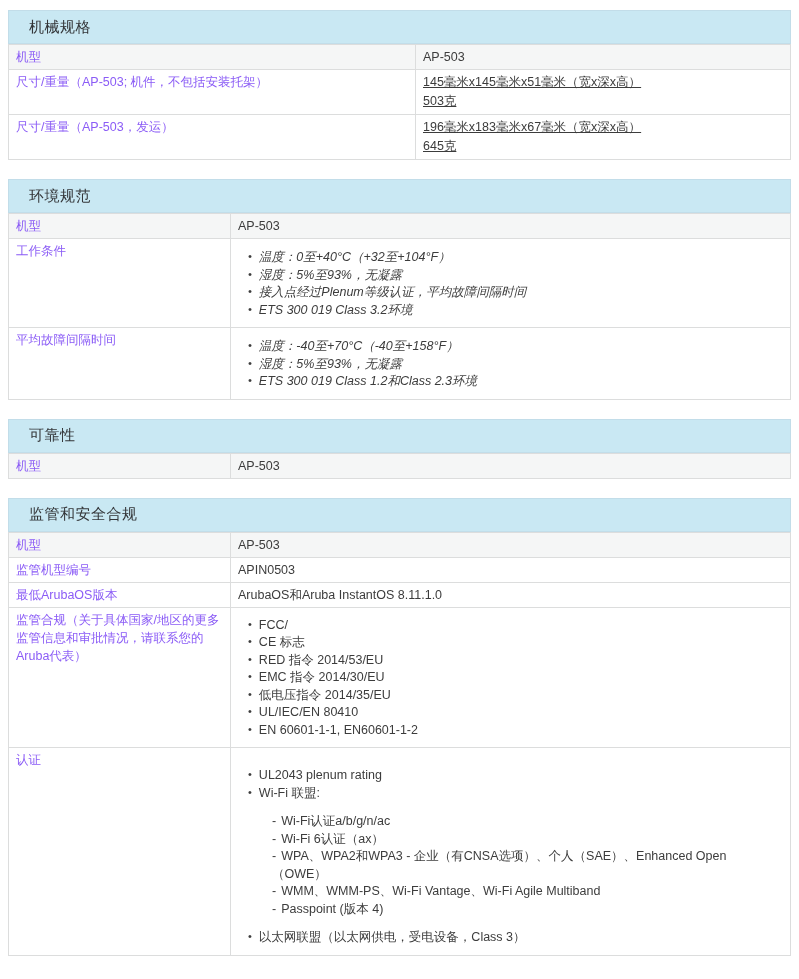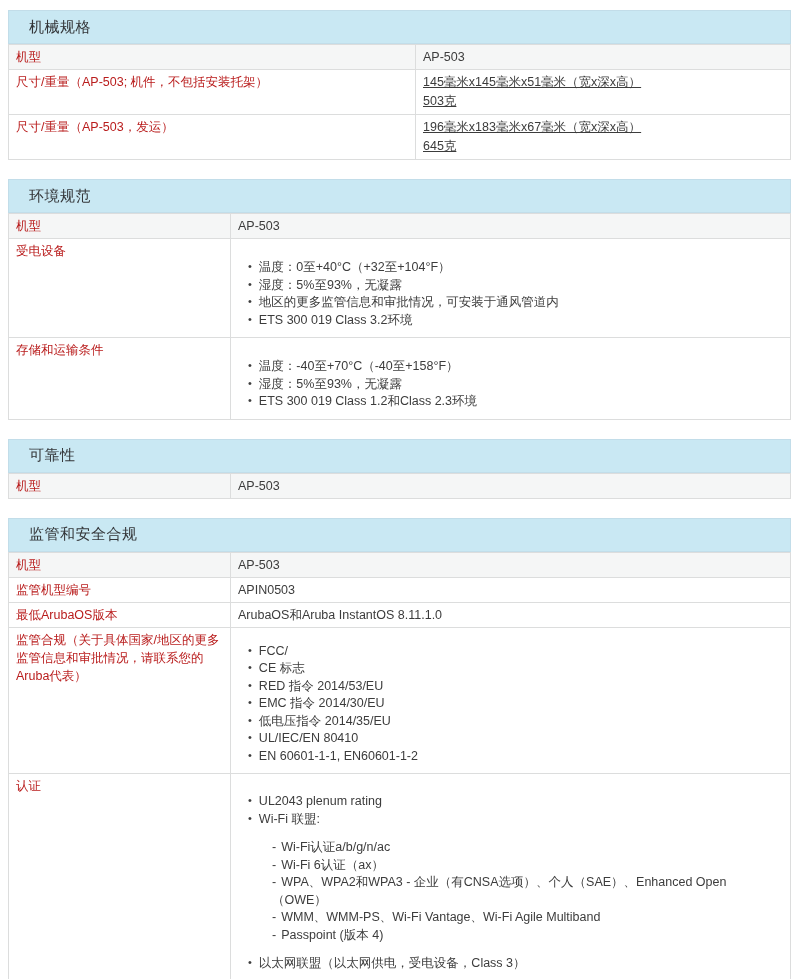--- a/index.html
+++ b/index.html
@@ -24,21 +24,21 @@
     width:100%;border-collapse:collapse;table-layout:fixed;
     font-size:12.5px;
   }
   table.spec td{
     border:1px solid #dcdddd;
     vertical-align:top;
     padding:3px 7px;
     line-height:18px;
     word-break:break-word;
   }
-  td.label{width:207px;color:#b91c1c;}
+  td.label{width:207px;color:#8b5cf6;}
   #mechanical td.label{width:392px;}
   tr.shaded{background:#f5f6f6;}
   .line{line-height:19px;text-decoration:underline;}
   ul.blist{list-style:none;margin:5px 0 5px 0;padding:0 0 0 10px;}
   ul.blist li{line-height:17.5px;}
   .li-text{display:inline;}
   ul.blist > li > .li-text::before{
     content:"•";
     font-size:11px;
     margin-right:7px;
@@ -47,22 +47,22 @@
   ul.sub{list-style:none;margin:11px;padding:0 0 0 13px;}
   ul.sub > li > .li-text::before{
     content:"-";
     font-size:12.5px;
     margin-right:5px;
     top:0;
   }
   
   #mechanical tr:nth-child(4){height:56px;}
   #mechanical tr:nth-child(4) td.value{vertical-align:middle;}
-  #environmental td.value ul.blist{margin-top:17px;}
-  #regulatory tr:nth-child(4) ul.blist{margin-top:12px;}
+  #environmental td.value ul.blist{margin-top:7px;font-style:italic;}
+  #regulatory tr:nth-child(4) ul.blist{margin-top:6px;}
   #regulatory tr:nth-child(5){height:186px;}
   #regulatory tr:nth-child(5) ul.blist{margin-top:16px;}
 </style>
 </head>
 <body>
 
 <main class="sheet">
     <section class="spec-section" id="mechanical">
       <div class="sec-header">机械规格</div>
       <table class="spec">
@@ -90,32 +90,32 @@
     </section>
     <section class="spec-section" id="environmental">
       <div class="sec-header">环境规范</div>
       <table class="spec">
         <tbody>
           <tr class="shaded">
             <td class="label">机型</td>
             <td class="value"><span>AP-503</span></td>
           </tr>
           <tr class="">
-            <td class="label">受电设备</td>
+            <td class="label">工作条件</td>
             <td class="value">
               <ul class="blist">
                 <li><span class="li-text">温度：0至+40°C（+32至+104°F）</span></li>
                 <li><span class="li-text">湿度：5%至93%，无凝露</span></li>
-                <li><span class="li-text">地区的更多监管信息和审批情况，可安装于通风管道内</span></li>
+                <li><span class="li-text">接入点经过Plenum等级认证，平均故障间隔时间</span></li>
                 <li><span class="li-text">ETS 300 019 Class 3.2环境</span></li>
               </ul>
             </td>
           </tr>
           <tr class="">
-            <td class="label">存储和运输条件</td>
+            <td class="label">平均故障间隔时间</td>
             <td class="value">
               <ul class="blist">
                 <li><span class="li-text">温度：-40至+70°C（-40至+158°F）</span></li>
                 <li><span class="li-text">湿度：5%至93%，无凝露</span></li>
                 <li><span class="li-text">ETS 300 019 Class 1.2和Class 2.3环境</span></li>
               </ul>
             </td>
           </tr>
         </tbody>
       </table>

